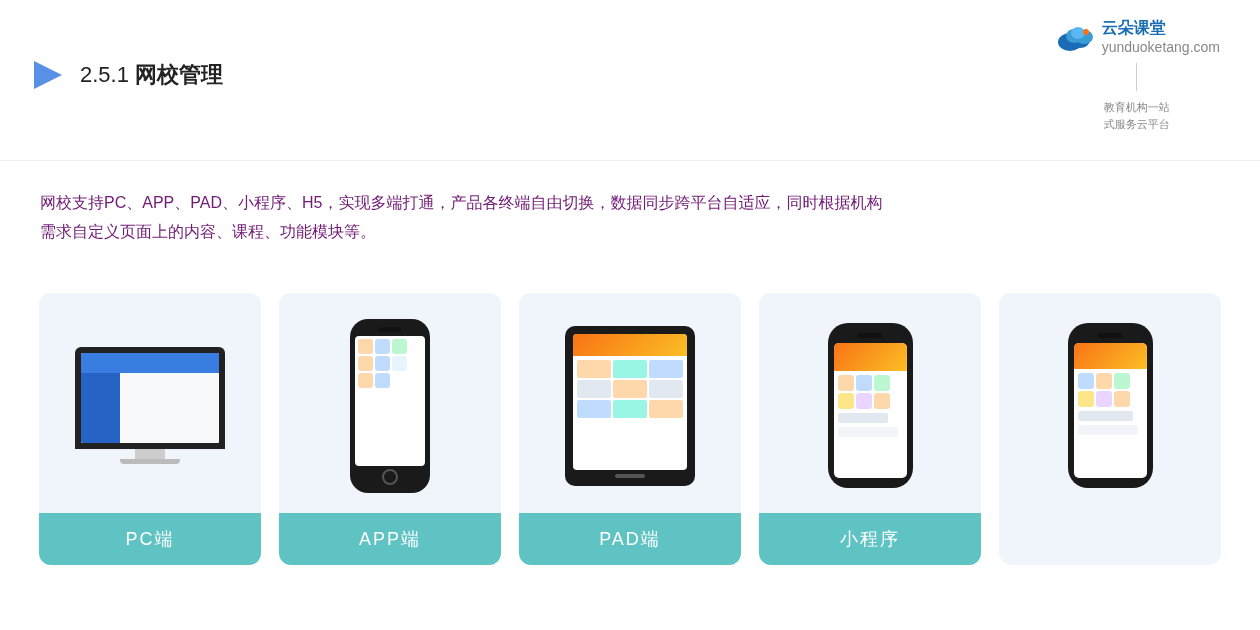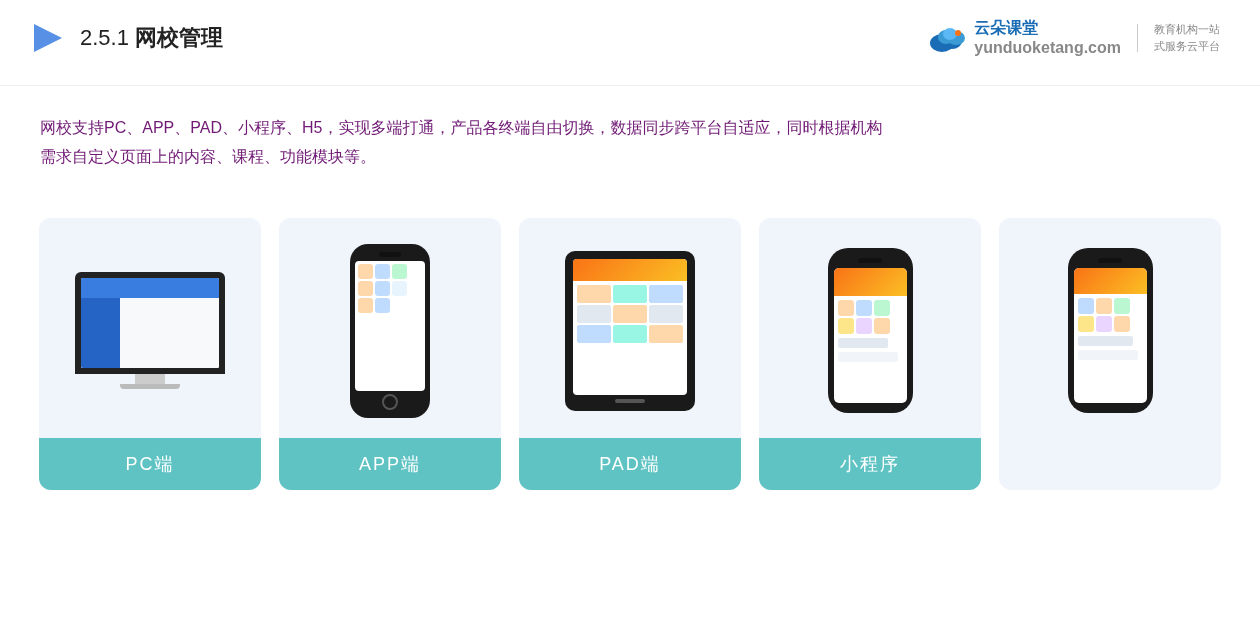--- a/index.html
+++ b/index.html
@@ -38,40 +38,40 @@
     }
     .page-title-text {
       font-weight: 700;
     }
 
     
     .logo-area {
       display: flex;
       align-items: center;
       gap: 8px;
+      flex-direction: column;
     }
     .logo-cloud {
       display: flex;
       align-items: center;
       gap: 4px;
     }
     .logo-text-block {
       display: flex;
       flex-direction: column;
       align-items: flex-start;
     }
     .logo-main {
       font-size: 16px;
       font-weight: 700;
       color: #1a6db5;
     }
     .logo-sub {
-      font-size: 16px;
+      font-size: 14px;
       color: #888;
-      font-weight: bold;
     }
     .logo-divider {
       width: 1px;
       height: 28px;
       background: #ccc;
       margin: 0 8px;
     }
     .logo-slogan {
       font-size: 11px;
       color: #888;

